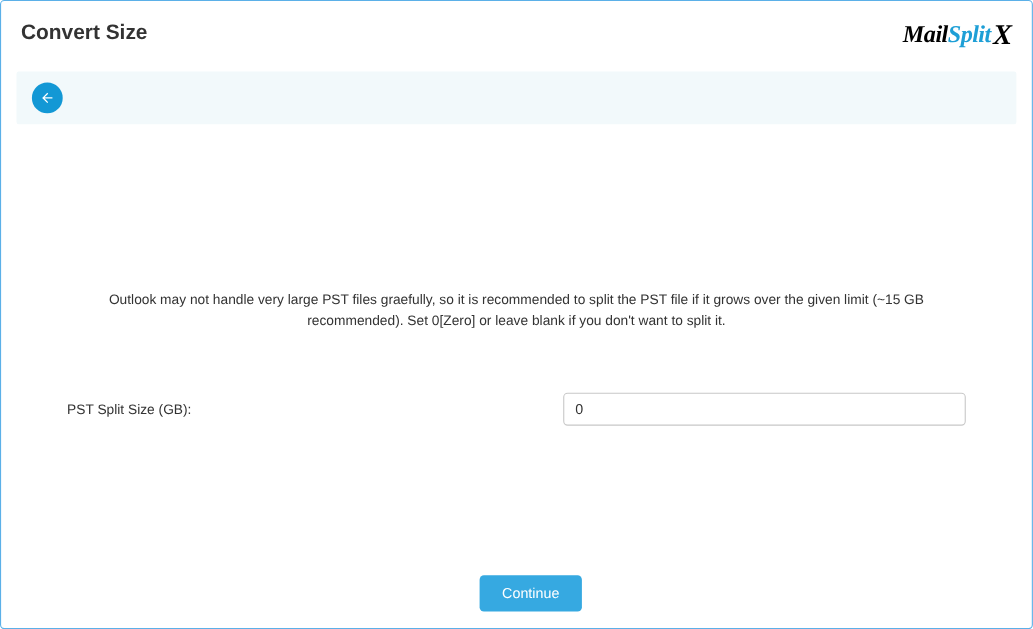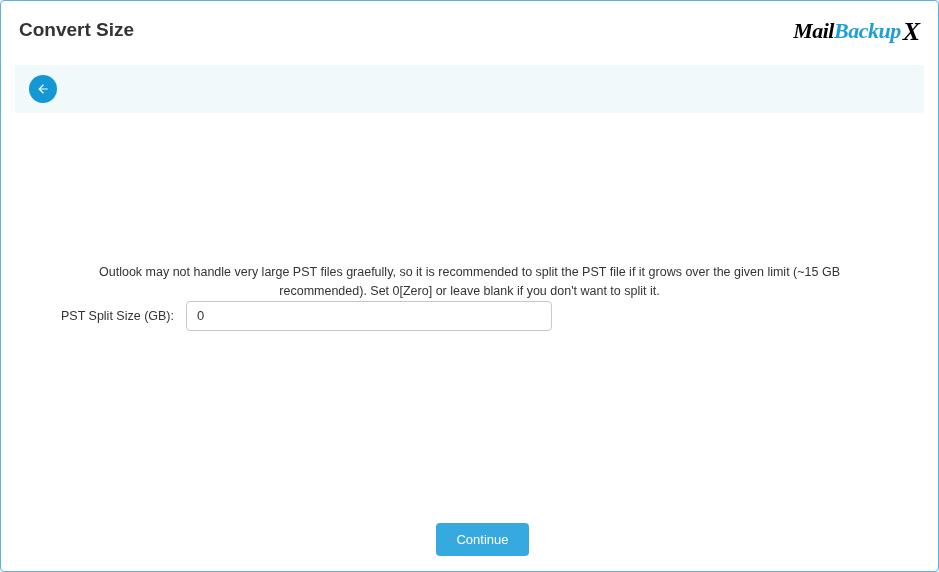--- a/index.html
+++ b/index.html
@@ -78,25 +78,26 @@
       height: 14px;
     }
     .content {
       padding: 150px 60px 0 60px;
       text-align: center;
     }
     .description {
       font-size: 12.5px;
       color: #333;
       line-height: 1.5;
+      margin-bottom: 56px;
     }
     .form-row {
       display: flex;
       align-items: center;
-      justify-content: flex-start;
+      justify-content: space-between;
       gap: 12px;
     }
     .form-label {
       font-size: 12.5px;
       color: #333;
     }
     .split-input {
       width: 366px;
       height: 30px;
       border: 1px solid #c8c8c8;
@@ -123,21 +124,21 @@
       cursor: pointer;
     }
   </style>
 </head>
 <body>
 
 <div class="header">
   <div class="page-title">Convert Size</div>
   <div class="logo">
     <span class="logo-mail">Mail</span>
-      <span class="logo-backup">Backup</span>
+      <span class="logo-backup">Split</span>
       <span class="logo-x">X</span>
   </div>
 </div>
 
 <div class="back-bar">
   <button class="back-button">
     <svg viewBox="0 0 24 24">
       <path d="M20 11H7.83l5.59-5.59L12 4l-8 8 8 8 1.41-1.41L7.83 13H20v-2z" fill="#fff"></path>
     </svg>
   </button>

